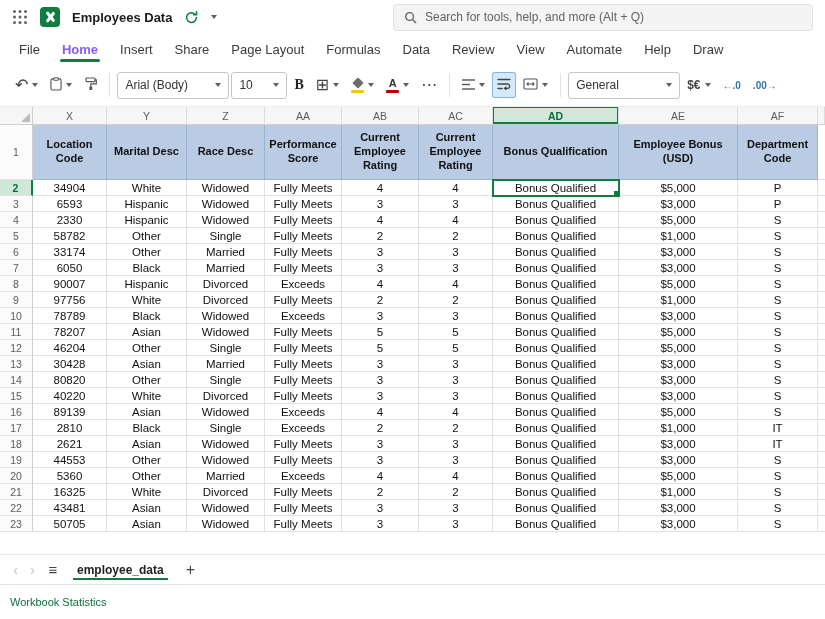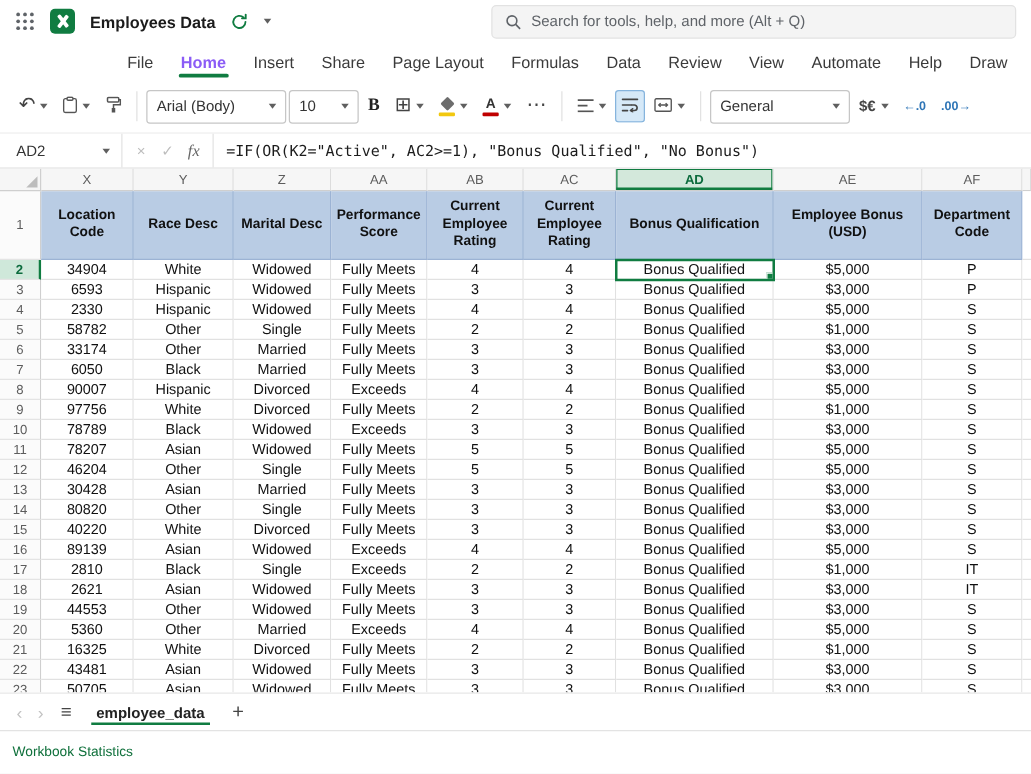--- a/index.html
+++ b/index.html
@@ -11,21 +11,21 @@
   .iconbtn{display:flex;align-items:center;justify-content:center;}
   .xl-logo{width:20px;height:20px;border-radius:4px;background:#107c41;position:relative;flex:0 0 20px;}
   .xl-logo::before,.xl-logo::after{content:"";position:absolute;left:9px;top:4px;width:2.5px;height:12px;background:#fff;border-radius:1px;}
   .xl-logo::before{transform:rotate(38deg);} .xl-logo::after{transform:rotate(-38deg);}
   .doc-title{font-size:13px;font-weight:700;color:#1b1b1b;white-space:nowrap;}
   .tri{width:0;height:0;border-left:3.5px solid transparent;border-right:3.5px solid transparent;border-top:4px solid #5f5f5f;display:inline-block;}
   .search{margin-left:auto;width:398px;height:25px;border:1px solid #e2e2e2;background:#f4f4f4;border-radius:4px;
           display:flex;align-items:center;gap:8px;padding:0 10px;color:#5f6368;font-size:12px;white-space:nowrap;overflow:hidden;}
 
   
-  .menubar{flex:0 0 30px;display:flex;align-items:stretch;padding:0 8px;justify-content:flex-end;}
+  .menubar{flex:0 0 30px;display:flex;align-items:stretch;padding:0 8px;}
   .menu-item{padding:0 11px;display:flex;align-items:center;font-size:13px;color:#3b3b3b;position:relative;}
   .menu-item.active{font-weight:700;color:#8b5cf6;}
   .menu-item.active::after{content:"";position:absolute;left:9px;right:9px;bottom:2px;height:3px;border-radius:2px;background:#107c41;}
 
   
   .toolbar{flex:0 0 42px;display:flex;align-items:center;padding:0 10px;gap:2px;border-bottom:1px solid #ececec;}
   .tbtn{display:flex;align-items:center;gap:4px;height:26px;padding:0 5px;border:none;background:transparent;
         color:#444;font-size:14px;font-family:inherit;border-radius:3px;}
   .tbtn.active{background:#d6e9f8;box-shadow:inset 0 0 0 1px #86b4dd;}
   .g{line-height:1;}
@@ -240,52 +240,40 @@
       <span class="tri"></span>
     </button>
     <button class="tbtn">
       <span class="dec">←.0</span>
     </button>
     <button class="tbtn">
       <span class="dec">.00→</span>
     </button>
   </div>
 
-  <div class="fbar">
-    <div class="namebox">
-      <span>AD2</span>
-      <span class="tri"></span>
-    </div>
-    <div class="fbtns">
-      <span class="fbtn">×</span>
-      <span class="fbtn">✓</span>
-      <span class="fbtn fx">fx</span>
-    </div>
-    <div class="formula">=IF(OR(K2="Active", AC2&gt;=1), "Bonus Qualified", "No Bonus")</div>
-  </div>
 
   <div class="grid" id="grid">
       <div class="grow colh">
         <div class="corner"></div>
         <div class="ch">X</div>
         <div class="ch">Y</div>
         <div class="ch">Z</div>
         <div class="ch">AA</div>
         <div class="ch">AB</div>
         <div class="ch">AC</div>
         <div class="ch sel">AD</div>
         <div class="ch">AE</div>
         <div class="ch">AF</div>
         <div class="ch"></div>
       </div>
       <div class="grow h1">
         <div class="rn">1</div>
         <div class="cell h">Location Code</div>
+        <div class="cell h">Marital Desc</div>
         <div class="cell h">Race Desc</div>
-        <div class="cell h">Marital Desc</div>
         <div class="cell h">Performance Score</div>
         <div class="cell h">Current Employee Rating</div>
         <div class="cell h">Current Employee Rating</div>
         <div class="cell h">Bonus Qualification</div>
         <div class="cell h">Employee Bonus (USD)</div>
         <div class="cell h">Department Code</div>
         <div class="cell filler"></div>
       </div>
       <div class="grow data">
         <div class="rn sel">2</div>

